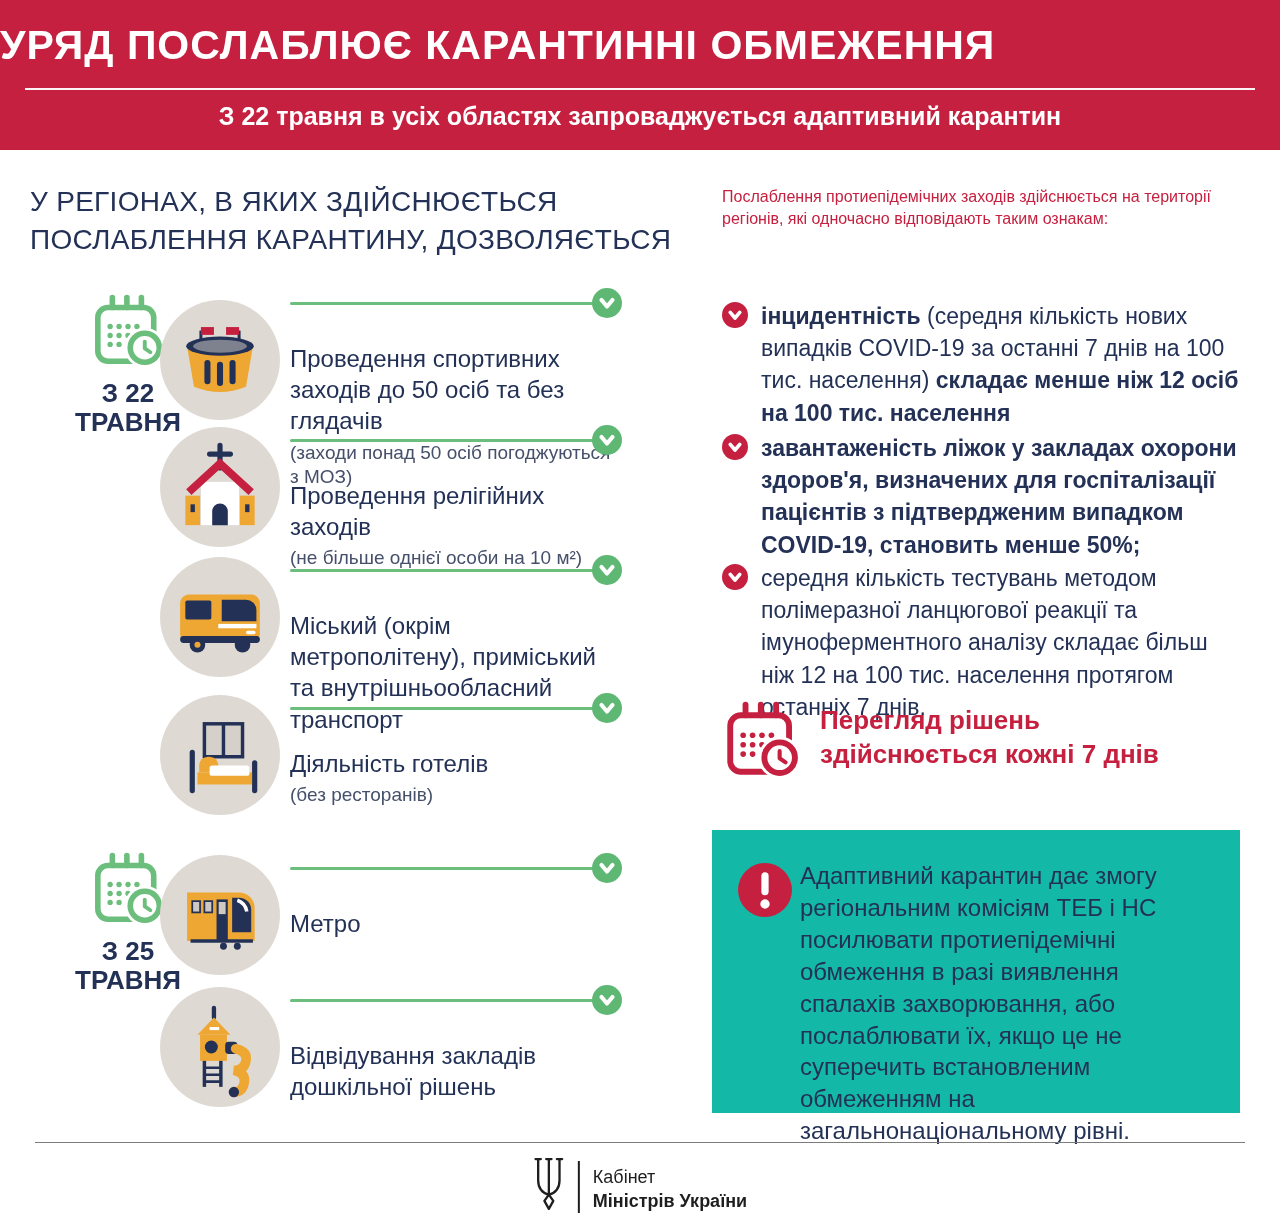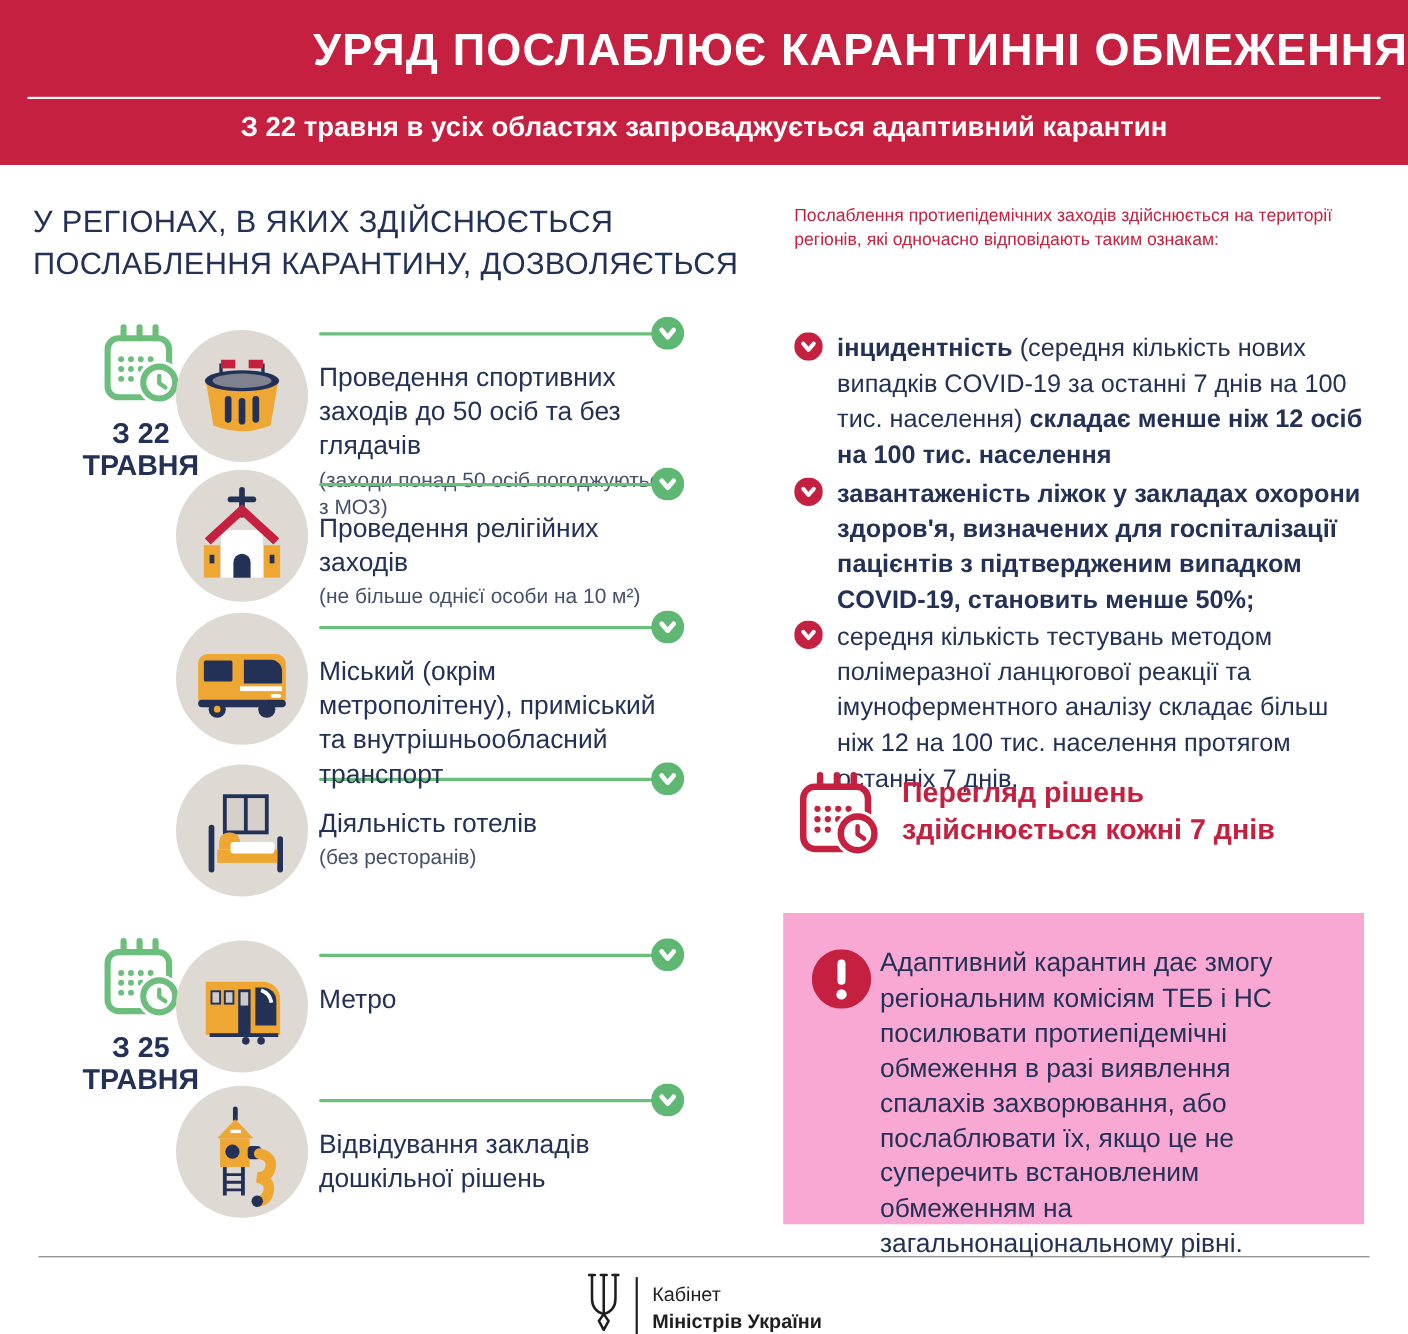--- a/index.html
+++ b/index.html
@@ -3,21 +3,21 @@
 <meta charset="utf-8">
 <style>
   html,body{margin:0;padding:0;background:#ffffff;}
   #page{
     position:relative;width:1280px;height:1213px;background:#ffffff;overflow:hidden;
     font-family:"Liberation Sans","DejaVu Sans",sans-serif;color:#233156;
   }
   
   .header{position:absolute;left:0;top:0;width:1280px;height:150px;background:#c5203f;}
   .header-title{
-    position:absolute;left:0;top:22px;width:1280px;text-align:right;
+    position:absolute;left:0;top:22px;width:1280px;text-align:left;
     color:#fff;font-size:41px;font-weight:bold;letter-spacing:1px;
   }
   .header-divider{position:absolute;left:25px;top:88px;width:1230px;height:2px;background:rgba(255,255,255,.95);}
   .header-subtitle{
     position:absolute;left:0;top:102px;width:1280px;text-align:center;
     color:#fff;font-size:25px;font-weight:bold;
   }
   
   .left-title{
     position:absolute;left:30px;top:183px;width:660px;
@@ -31,35 +31,35 @@
   .i1{top:288px}.i2{top:425px}.i3{top:555px}.i4{top:693px}.i5{top:853px}.i6{top:985px}
   .item .circle{
     position:absolute;left:0;top:2px;width:120px;height:120px;border-radius:50%;
     background:#dfd9d3;display:flex;align-items:center;justify-content:center;
   }
   .i1 .circle{top:12px}
   .item .body{margin-left:130px;}
   .connector{display:flex;align-items:center;height:30px;}
   .connector .line{flex:1;height:3px;border-radius:2px;background:#6cbe7d;}
   .connector .check{width:30px;height:30px;margin-left:-2px;flex:0 0 auto;}
-  .item-title{margin-top:10px;font-size:24px;line-height:1.3;color:#233156;}
+  .item-title{margin-top:25px;font-size:24px;line-height:1.3;color:#233156;}
   .item-note{margin-top:4px;font-size:19px;line-height:1.3;color:#46506b;}
   
   .right-headline{
     position:absolute;left:722px;top:186px;width:534px;
     color:#c5203f;font-size:16px;font-weight:normal;line-height:1.38;
   }
   .bullet{position:absolute;left:722px;width:520px;display:flex;align-items:flex-start;}
   .b1{top:300px}.b2{top:432px}.b3{top:562px}
   .bullet .bicon{flex:0 0 auto;width:26px;height:26px;margin-top:2px;}
   .bullet .btext{margin-left:13px;font-size:23px;line-height:1.4;color:#233156;}
   .sb{font-weight:bold;} .sr{font-weight:normal;}
   .review{position:absolute;left:722px;top:700px;width:520px;display:flex;align-items:flex-start;}
   .review-text{margin-left:18px;margin-top:4px;color:#c5203f;font-size:26px;font-weight:bold;line-height:1.3;width:350px;}
-  .notice-box{position:absolute;left:712px;top:830px;width:528px;height:283px;background:#f9a8d4;}
+  .notice-box{position:absolute;left:712px;top:830px;width:528px;height:283px;background:#14b8a6;}
   .notice-icon{position:absolute;left:26px;top:33px;width:54px;height:54px;}
   .notice-text{position:absolute;left:88px;top:30px;width:404px;font-size:24px;line-height:1.33;color:#233156;}
   
   .footer-divider{position:absolute;left:35px;top:1142px;width:1210px;height:1px;background:#7c7c7c;}
   .footer-logo{
     position:absolute;left:50%;top:1155px;transform:translateX(-50%);
     display:flex;align-items:flex-end;gap:13px;
   }
   .logo-bar{width:2px;height:52px;background:#1e1e1e;}
   .org-name{font-size:18px;line-height:1.3;color:#1e1e1e;}

